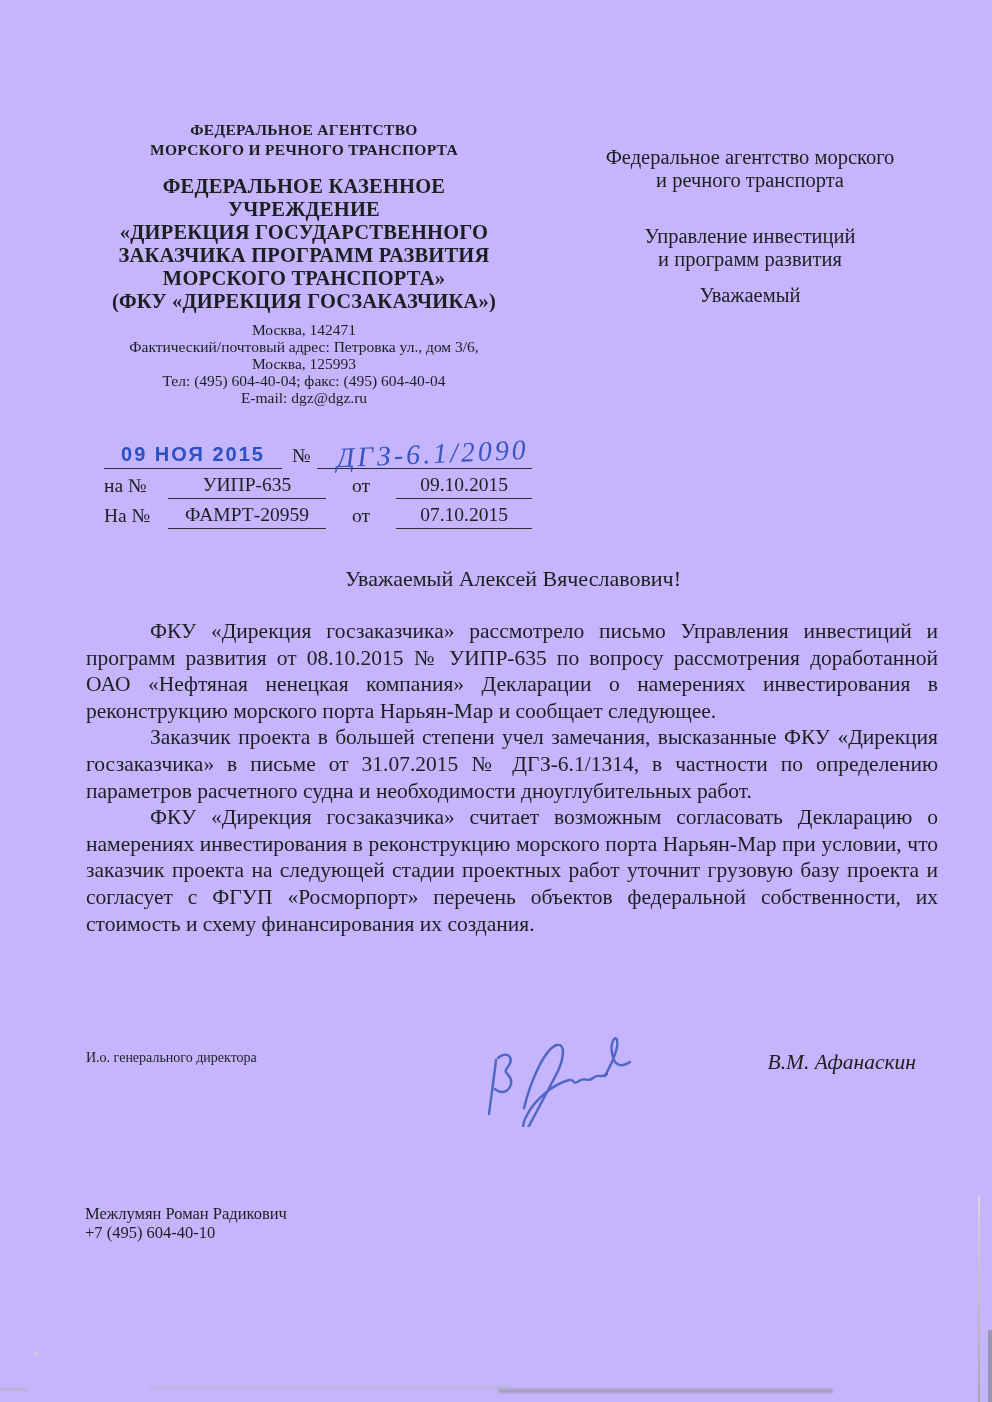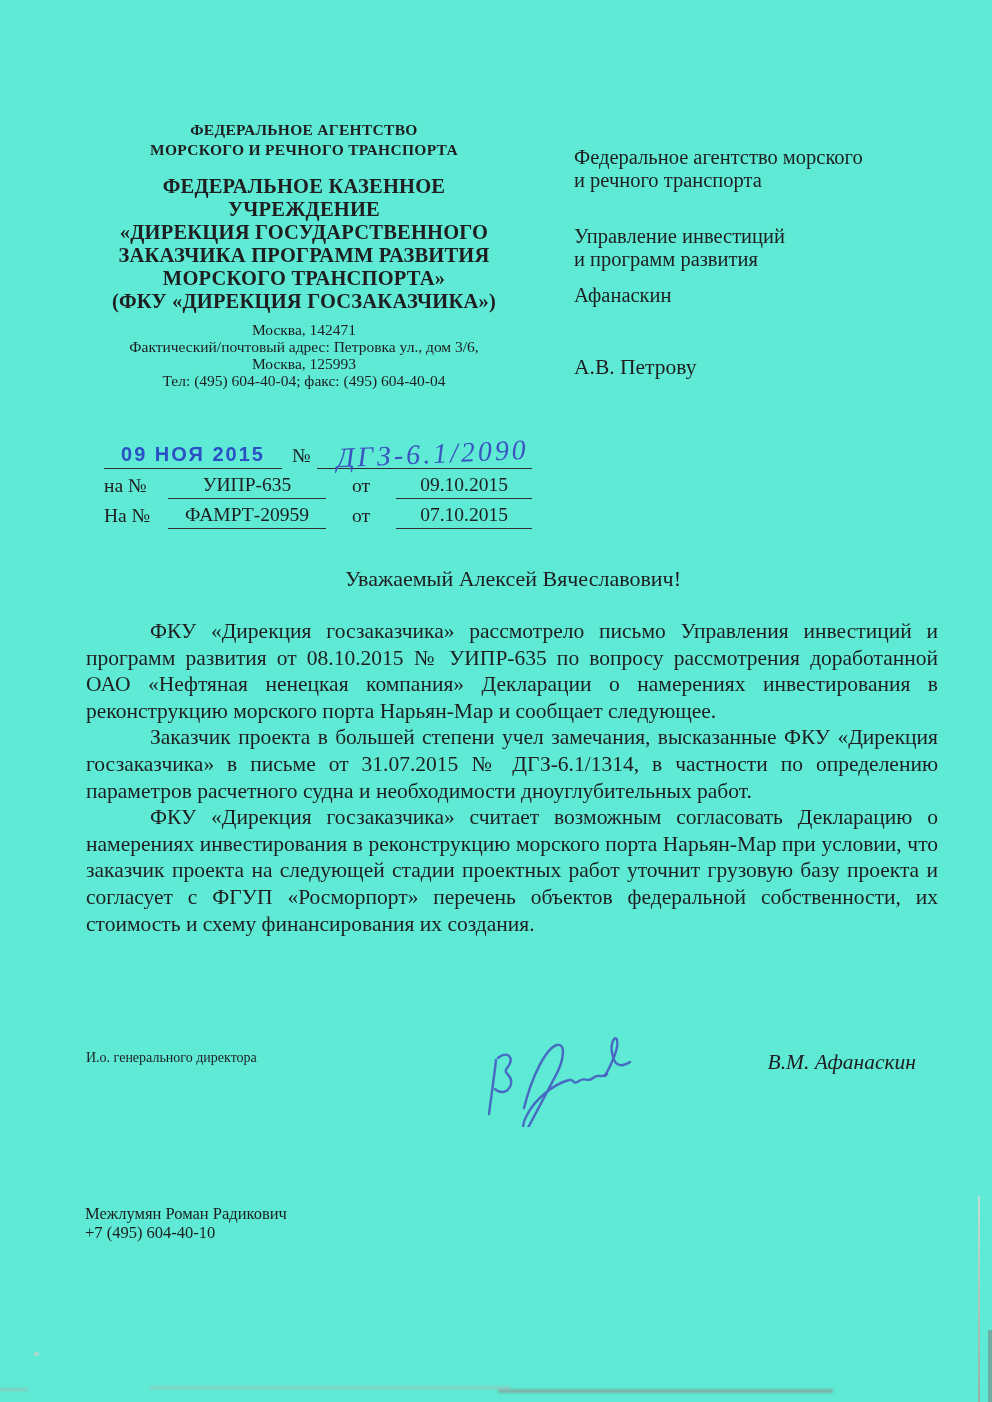--- a/index.html
+++ b/index.html
@@ -1,29 +1,29 @@
 <!DOCTYPE html>
 <html><head>
 <meta charset="utf-8">
 <style>
   html,body { margin:0; padding:0; background:#e9e9e9; }
   .page {
     position:relative; width:992px; height:1402px; margin:0 auto;
-    background:#5eead4; overflow:hidden;
+    background:#c4b5fd; overflow:hidden;
     font-family:"Liberation Serif", serif; color:#1e1e20;
   }
 
   
   .hdr-left { position:absolute; left:90px; top:120px; width:428px; text-align:center; }
   .hdr-left .agency { font-weight:bold; font-size:15.5px; line-height:1.32; letter-spacing:.3px; }
   .hdr-left .org    { font-weight:bold; font-size:20.5px; line-height:23px; letter-spacing:.2px; margin-top:14px; }
   .hdr-left .addr   { font-size:15.5px; line-height:17px; margin-top:8px; }
 
   
-  .hdr-right { position:absolute; left:574px; top:146px; width:396px; text-align:left;
+  .hdr-right { position:absolute; left:552px; top:146px; width:396px; text-align:center;
                font-size:20.5px; line-height:23px; }
   .hdr-right .dept      { margin-top:33px; }
   .hdr-right .pos       { margin-top:13px; }
   .hdr-right .addressee { margin-top:49px; font-size:21.5px; }
 
   
   .refs { position:absolute; left:104px; top:436px; width:428px; font-size:19.5px; }
   .refs .row { display:flex; align-items:flex-end; }
   .u { border-bottom:1.6px solid #2f2f31; text-align:center; }
   .stamp-cell { width:178px; padding-bottom:2px; }
@@ -88,34 +88,34 @@
       <div>«ДИРЕКЦИЯ ГОСУДАРСТВЕННОГО</div>
       <div>ЗАКАЗЧИКА ПРОГРАММ РАЗВИТИЯ</div>
       <div>МОРСКОГО ТРАНСПОРТА»</div>
       <div>(ФКУ «ДИРЕКЦИЯ ГОСЗАКАЗЧИКА»)</div>
     </div>
     <div class="addr">
       <div>Москва, 142471</div>
       <div>Фактический/почтовый адрес:  Петровка ул., дом 3/6,</div>
       <div>Москва, 125993</div>
       <div>Тел: (495) 604-40-04;  факс: (495)  604-40-04</div>
+      <div>E-mail: dgz@dgz.ru</div>
     </div>
   </div>
 
   <div class="hdr-right">
     <div>
       <div>Федеральное агентство морского</div>
       <div>и речного транспорта</div>
     </div>
     <div class="dept">
       <div>Управление инвестиций</div>
       <div>и программ развития</div>
     </div>
-    <div class="pos">Афанаскин</div>
-    <div class="addressee">А.В. Петрову</div>
+    <div class="pos">Уважаемый</div>
   </div>
 
   <div class="refs">
     <div class="row">
       <div class="stamp-cell u">
         <span class="stamp-date">09 НОЯ 2015</span>
       </div>
       <div class="num-label">№</div>
       <div class="num-cell u">
         <span class="num-value">ДГЗ-6.1/2090</span>

